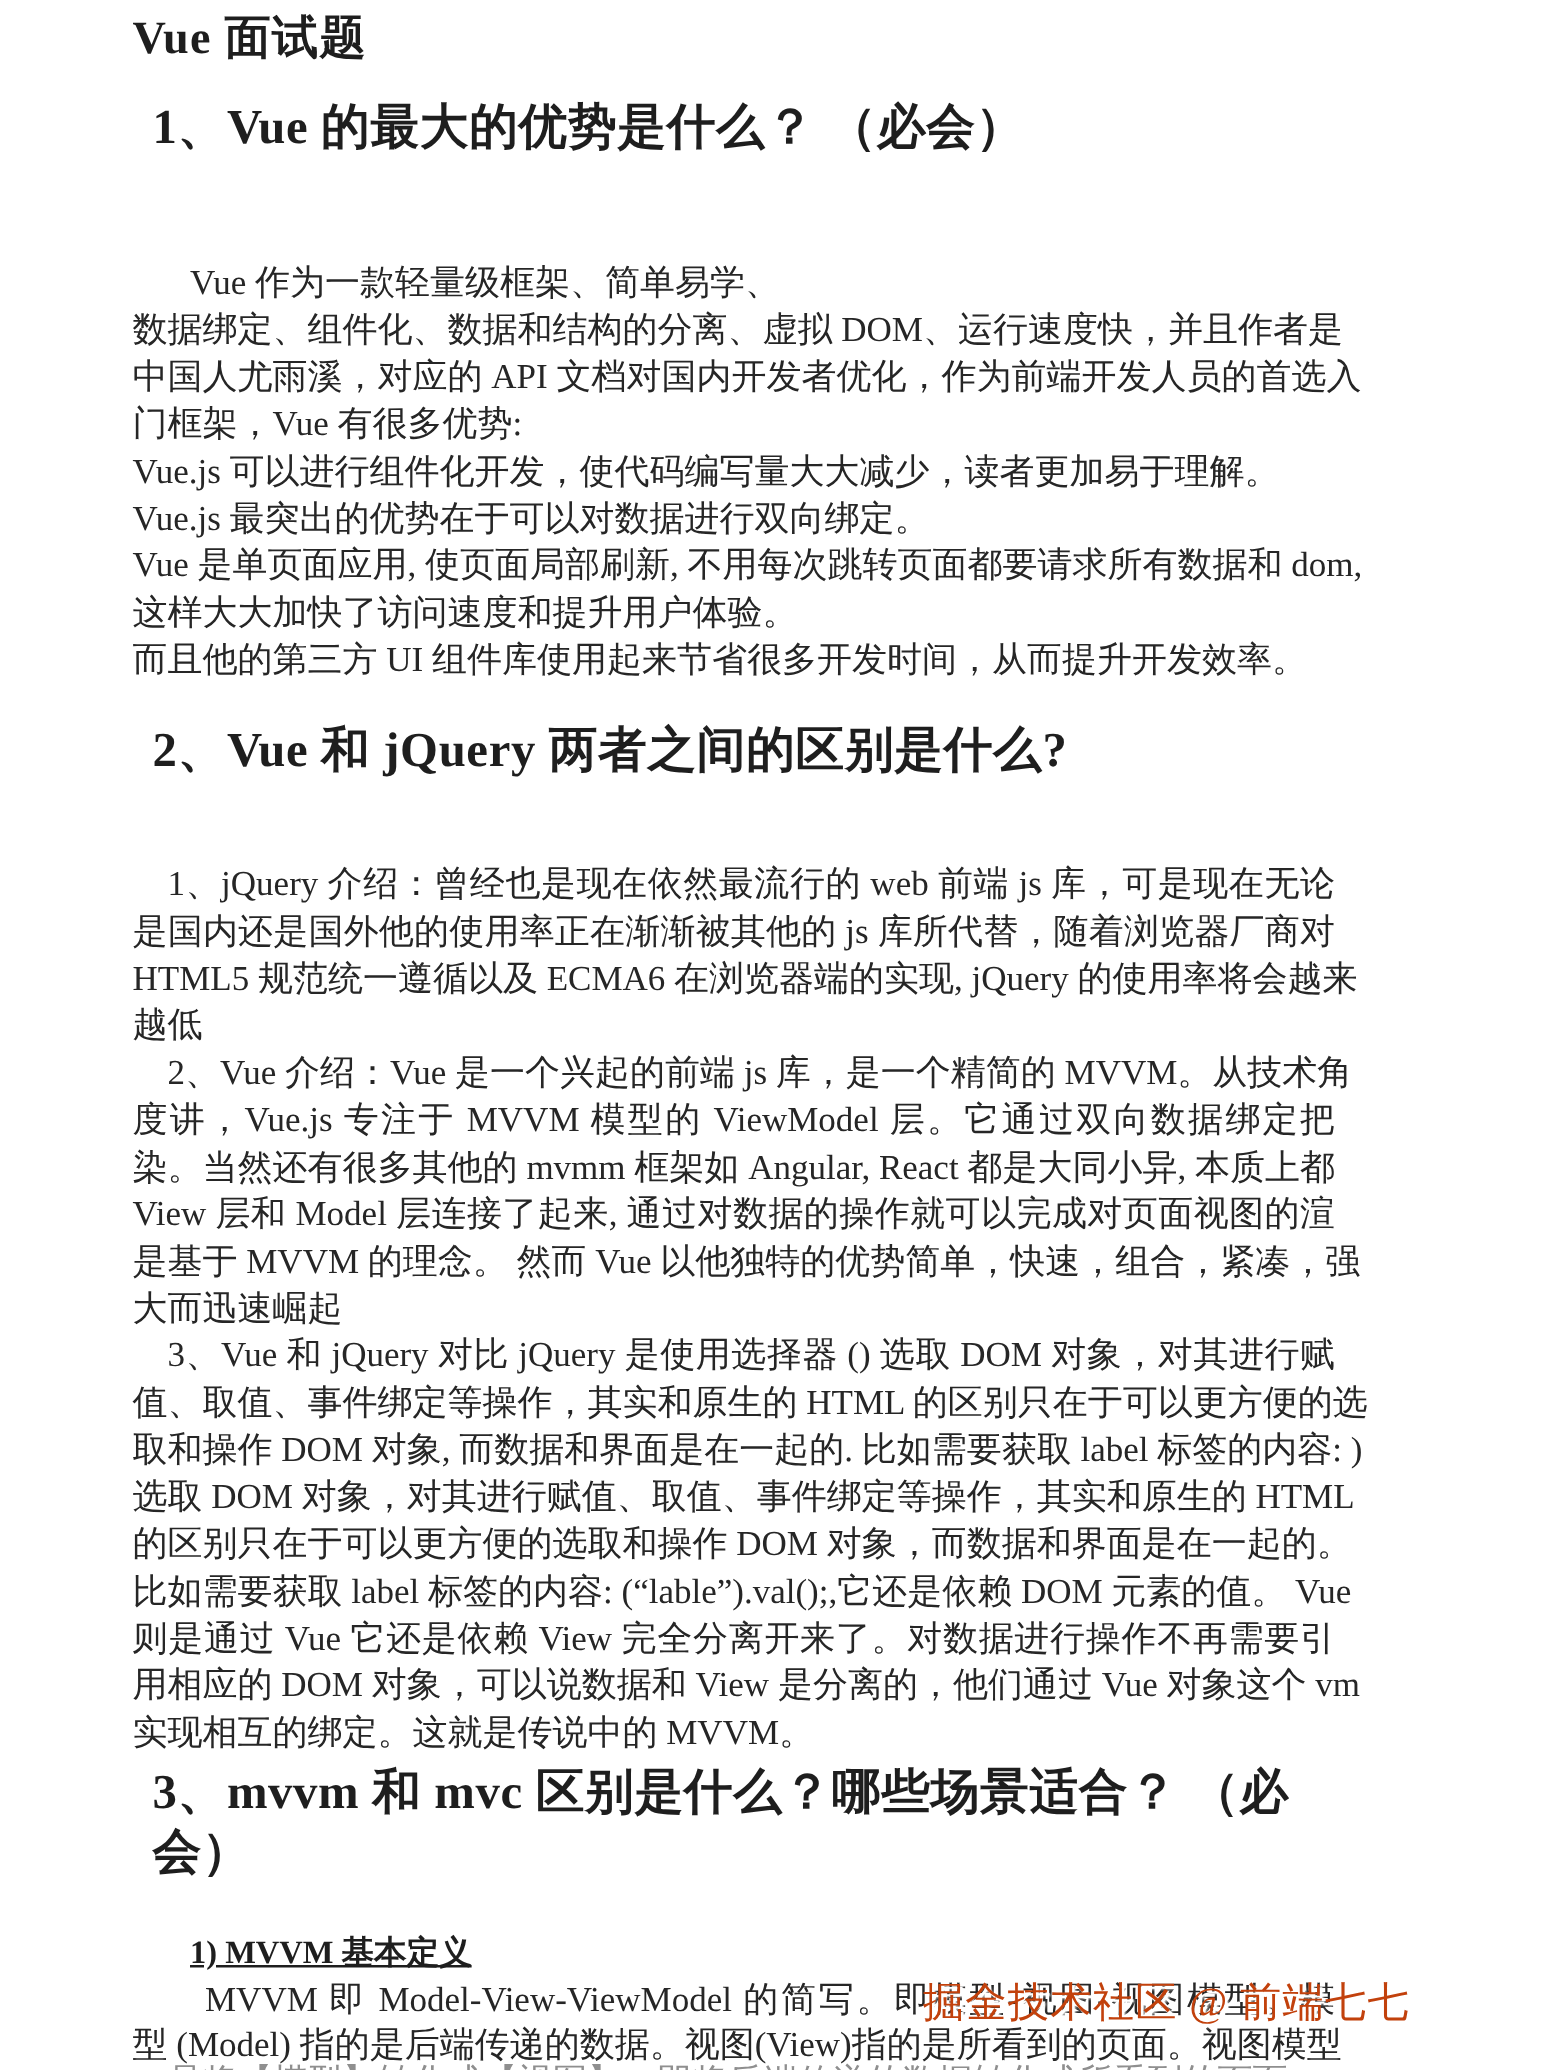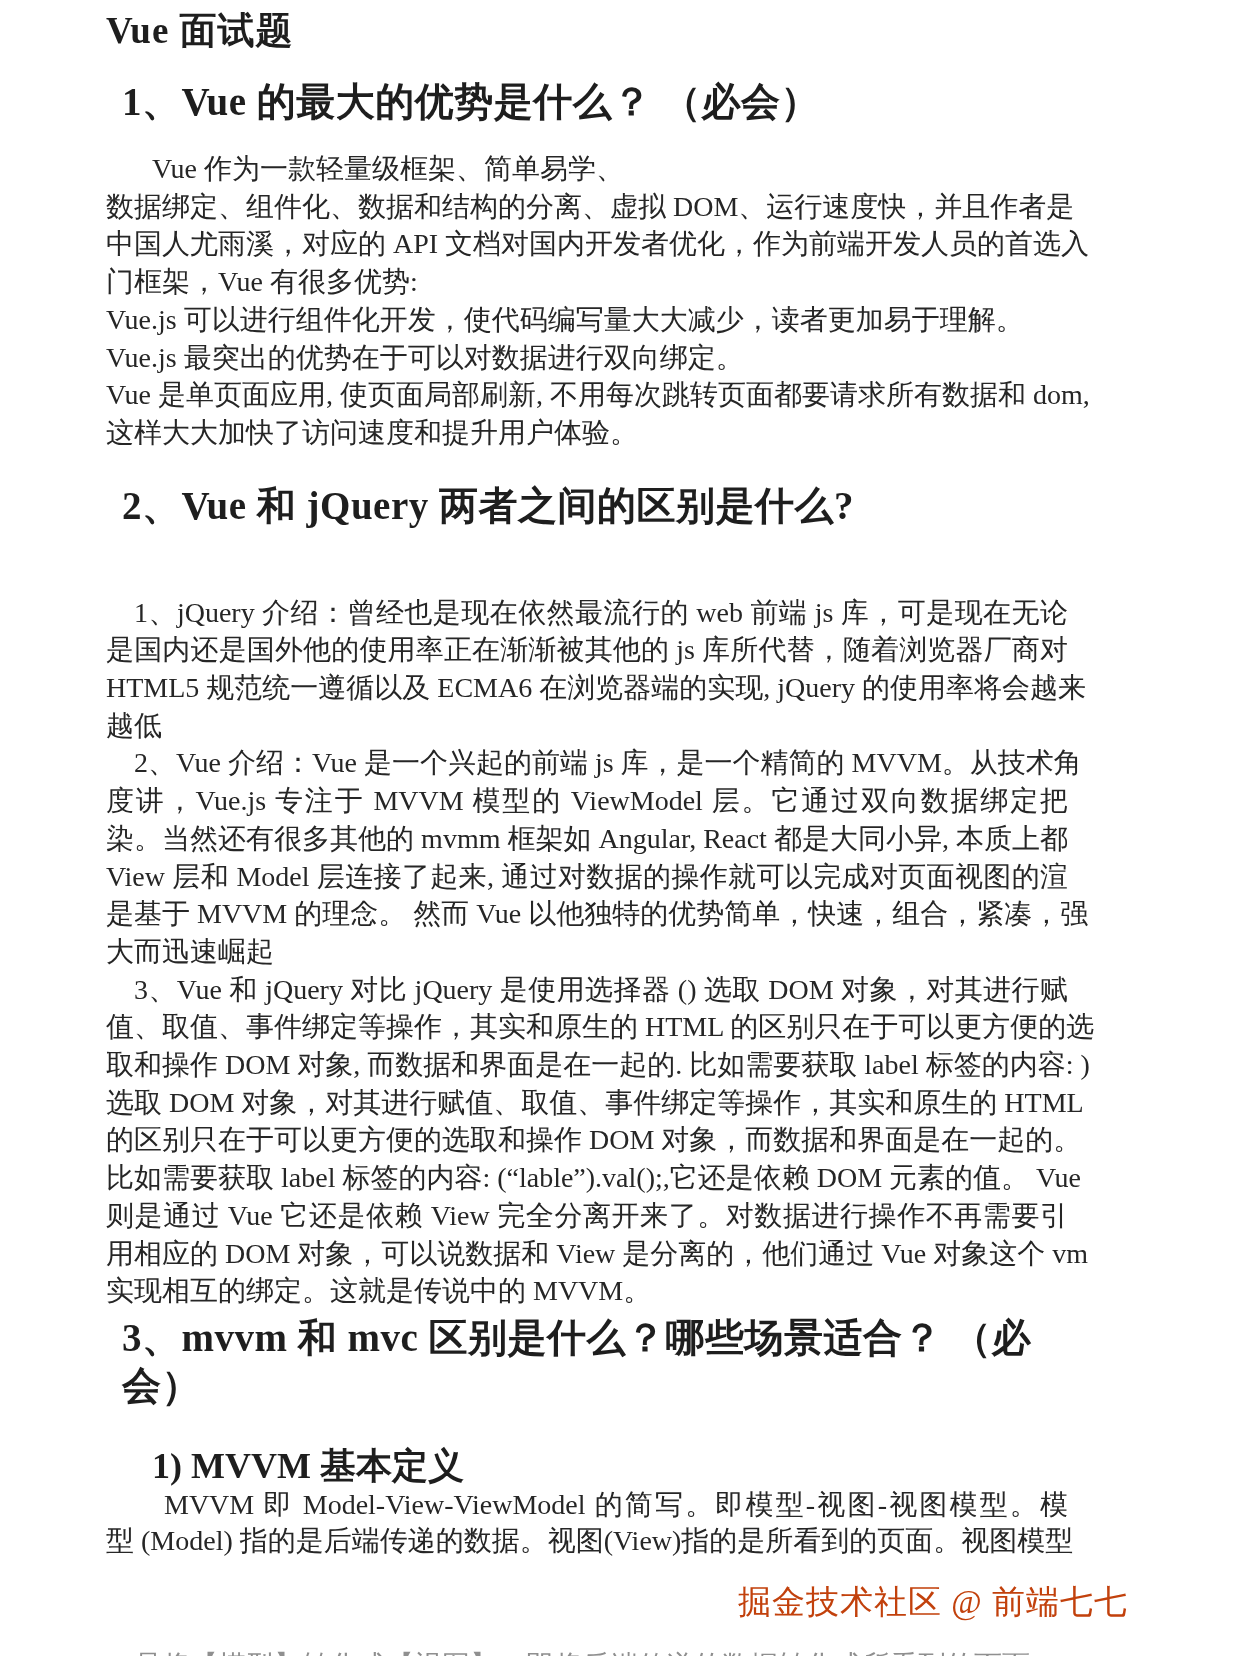--- a/index.html
+++ b/index.html
@@ -11,30 +11,30 @@
     font-family:"Liberation Serif","DejaVu Serif",serif;
     color:#1e1e1e;
   }
   .content{position:absolute;left:106px;top:0;width:962px;}
   .doc-title{font-size:37px;font-weight:700;margin:0;padding-top:8px;line-height:46px;letter-spacing:1px;}
   .qhead{font-size:39px;font-weight:700;margin:16px;line-height:48px;letter-spacing:0.5px;}
   .qhead.h1{margin-top:24px;}
   .qhead.h2{margin-top:30px;}
   .qhead.h3{margin-top:4px;}
   .para{margin:0;}
-  .para1{margin-top:24px;}
+  .para1{margin-top:82px;}
   .para2{margin-top:64px;}
   .para3{margin-top:1px;}
   .ln{font-size:28px;line-height:37.7px;white-space:nowrap;color:#262626;}
   .para3 .ln{line-height:36px;}
   .fill{text-align:justify;text-align-last:justify;}
   .ind-a{padding-left:46px;}
   .ind-b{padding-left:28px;}
   .ind-c{padding-left:58px;}
-  .sub{font-size:36px;font-weight:700;margin:36px 0 0 46px;line-height:40px;}
+  .sub{font-size:26px;font-weight:700;margin:36px 0 0 46px;line-height:40px;text-decoration:underline;}
   .cutline{
     position:absolute;left:106px;top:1648px;width:962px;
     font-size:28px;line-height:36px;white-space:nowrap;
     color:#8f8f8f;
   }
   .watermark{
     position:absolute;right:12px;top:1580px;
     font-size:33px;font-weight:400;letter-spacing:1px;
     color:#c2410c;
     text-shadow:2px 2px 0 #ffffff,3px 3px 2px rgba(255,255,255,0.8);
@@ -53,20 +53,21 @@
       <h2 class="qhead h1">1、Vue 的最大的优势是什么？ （必会）</h2>
       <div class="para para1">
         <div class="ln ind-a">Vue 作为一款轻量级框架、简单易学、</div>
         <div class="ln fill">数据绑定、组件化、数据和结构的分离、虚拟 DOM、运行速度快，并且作者是</div>
         <div class="ln fill">中国人尤雨溪，对应的 API 文档对国内开发者优化，作为前端开发人员的首选入</div>
         <div class="ln">门框架，Vue 有很多优势:</div>
         <div class="ln">Vue.js 可以进行组件化开发，使代码编写量大大减少，读者更加易于理解。</div>
         <div class="ln">Vue.js 最突出的优势在于可以对数据进行双向绑定。</div>
         <div class="ln fill">Vue 是单页面应用, 使页面局部刷新, 不用每次跳转页面都要请求所有数据和 dom,</div>
         <div class="ln">这样大大加快了访问速度和提升用户体验。</div>
+        <div class="ln">而且他的第三方 UI 组件库使用起来节省很多开发时间，从而提升开发效率。</div>
       </div>
     </section>
 
     <section>
       <h2 class="qhead h2">2、Vue 和 jQuery 两者之间的区别是什么?</h2>
       <div class="para para2">
         <div class="ln fill ind-b">1、jQuery 介绍：曾经也是现在依然最流行的 web 前端 js 库，可是现在无论</div>
         <div class="ln fill">是国内还是国外他的使用率正在渐渐被其他的 js 库所代替，随着浏览器厂商对</div>
         <div class="ln fill">HTML5 规范统一遵循以及 ECMA6 在浏览器端的实现, jQuery 的使用率将会越来</div>
         <div class="ln">越低</div>

